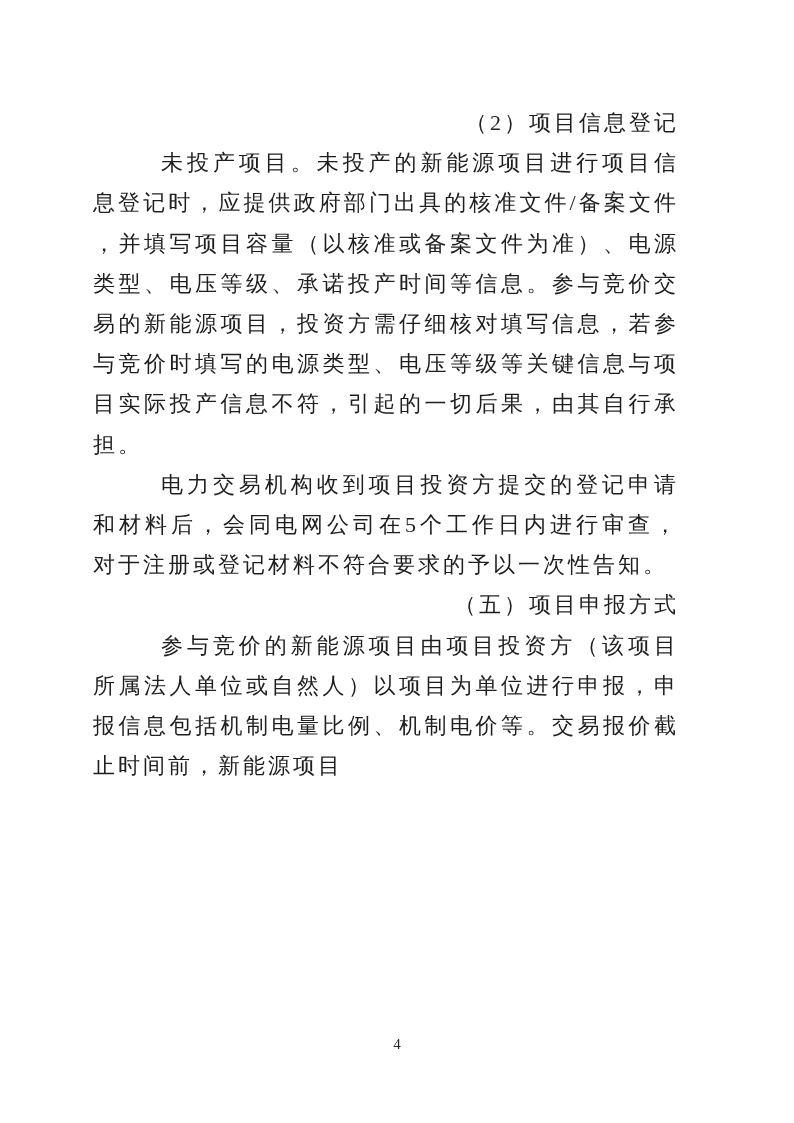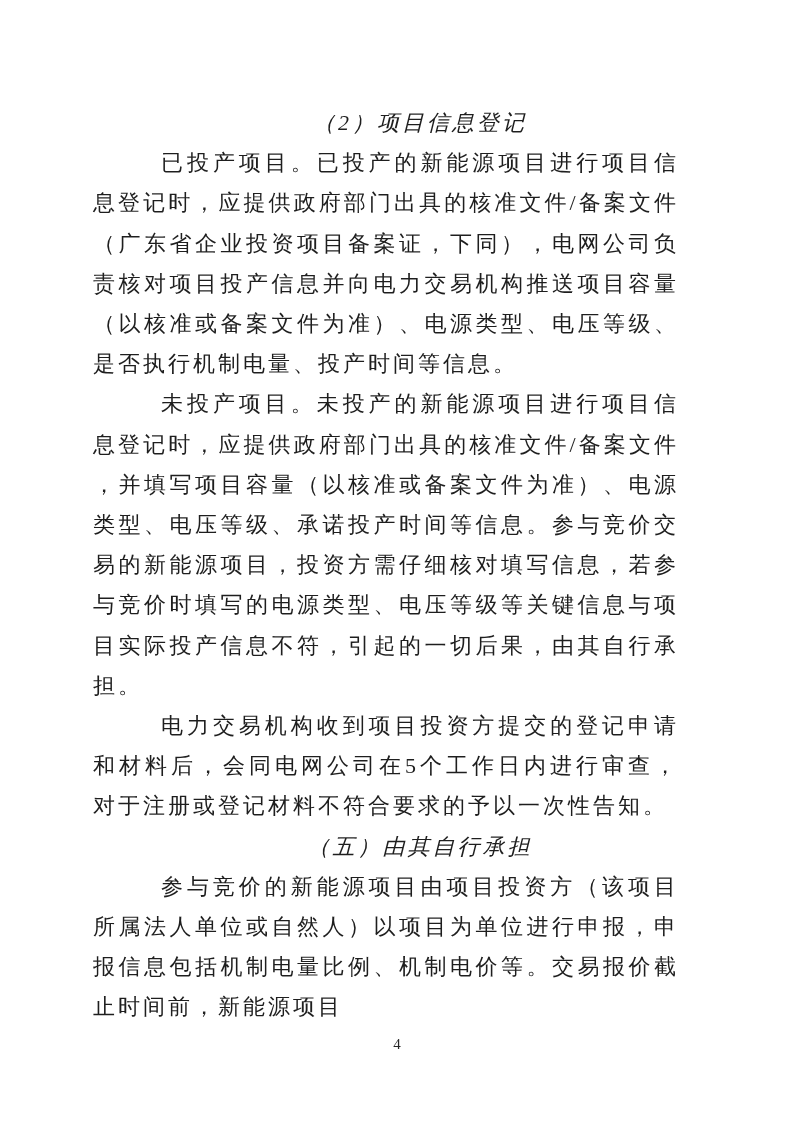--- a/index.html
+++ b/index.html
@@ -28,41 +28,39 @@
     text-justify: inter-character;
     word-break: break-all;
     line-break: anywhere;
   }
   .content p {
     margin: 0;
     padding: 0;
     text-indent: 68px;
   }
   .content p.heading {
-    text-align: center;
-    font-style: italic;
+    text-align: right;
   }
   .footer {
     position: absolute;
     left: 0;
     top: 1034px;
     width: 794px;
     text-align: center;
     color: #262626;
     font-size: 15px;
     line-height: 20px;
     letter-spacing: 0;
   }
 </style>
 </head>
 <body>
 
 <div class="page">
   <div class="content">
     <p class="heading">（2）项目信息登记</p>
-    <p>已投产项目。已投产的新能源项目进行项目信息登记时，应提供政府部门出具的核准文件/备案文件（广东省企业投资项目备案证，下同），电网公司负责核对项目投产信息并向电力交易机构推送项目容量（以核准或备案文件为准）、电源类型、电压等级、是否执行机制电量、投产时间等信息。</p>
     <p>未投产项目。未投产的新能源项目进行项目信息登记时，应提供政府部门出具的核准文件/备案文件，并填写项目容量（以核准或备案文件为准）、电源类型、电压等级、承诺投产时间等信息。参与竞价交易的新能源项目，投资方需仔细核对填写信息，若参与竞价时填写的电源类型、电压等级等关键信息与项目实际投产信息不符，引起的一切后果，由其自行承担。</p>
     <p>电力交易机构收到项目投资方提交的登记申请和材料后，会同电网公司在5个工作日内进行审查，对于注册或登记材料不符合要求的予以一次性告知。</p>
-    <p class="heading">（五）由其自行承担</p>
+    <p class="heading">（五）项目申报方式</p>
     <p>参与竞价的新能源项目由项目投资方（该项目所属法人单位或自然人）以项目为单位进行申报，申报信息包括机制电量比例、机制电价等。交易报价截止时间前，新能源项目</p>
   </div>
   <div class="footer">4</div>
 </div>
 
 </body></html>

